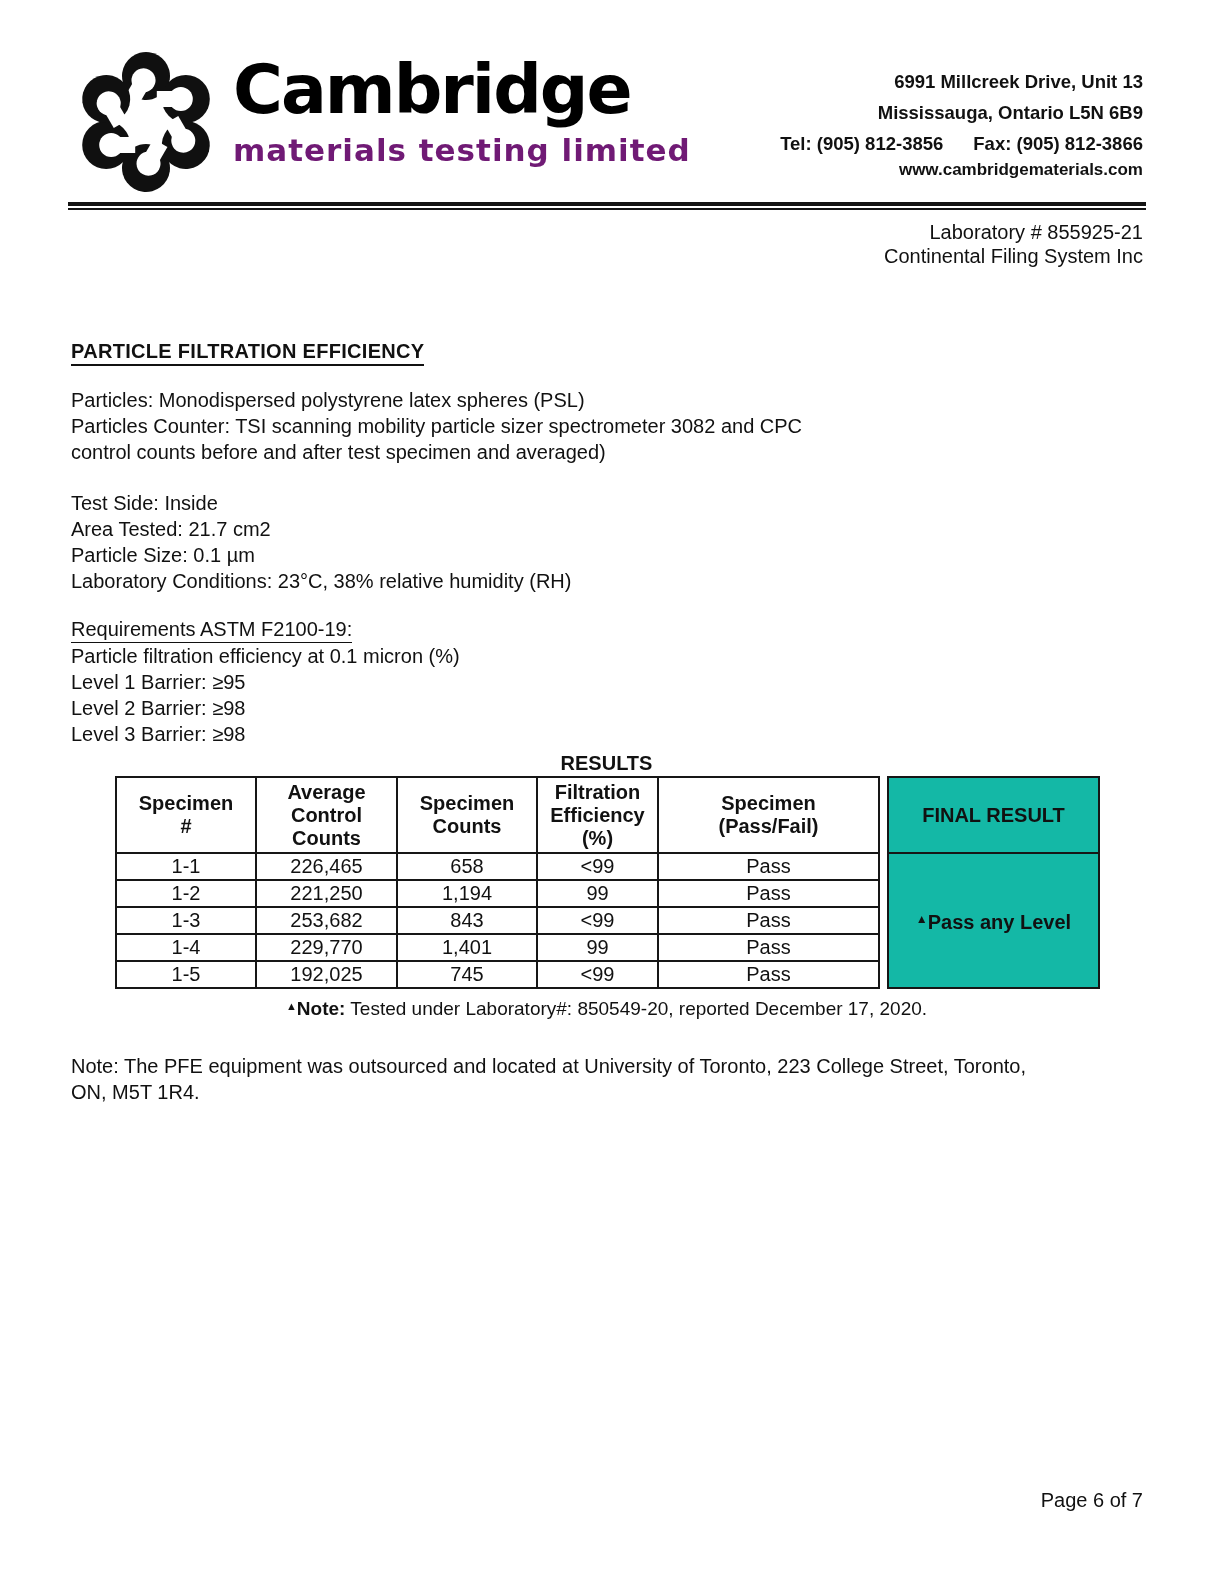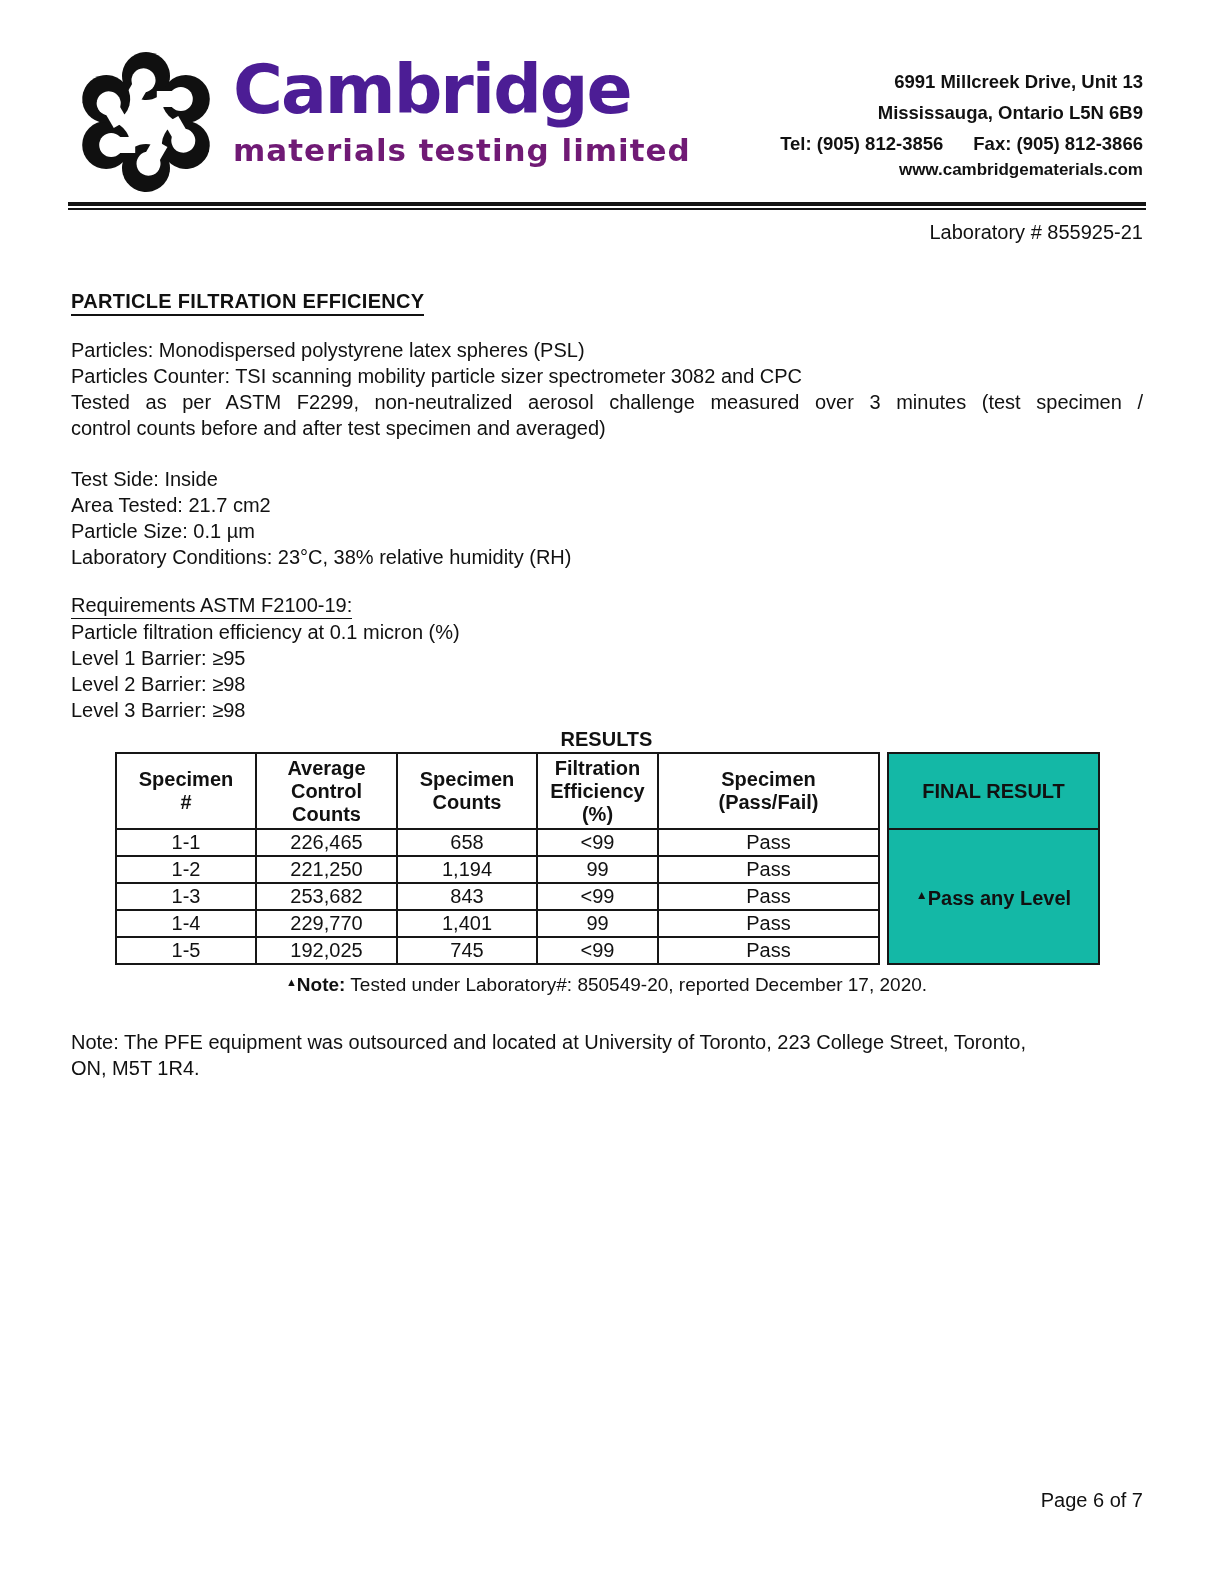--- a/index.html
+++ b/index.html
@@ -10,38 +10,38 @@
   }
   .page { padding:0 71px; position:relative; }
 
   
   .brand-row { display:flex; justify-content:space-between; align-items:flex-start; padding-top:50px; }
   .brand { display:flex; gap:10px; }
   .logo-mark { width:152px; height:148px; flex:0 0 auto; }
   .brand-text { margin-top:2px; }
   .brand-name {
     font-family:"DejaVu Sans", sans-serif; font-weight:bold;
-    font-size:68px; line-height:76px; letter-spacing:-2px; color:#4c1d95;
+    font-size:68px; line-height:76px; letter-spacing:-2px; color:#000000;
   }
   .brand-tagline {
     font-family:"DejaVu Sans", sans-serif; font-weight:bold;
     font-size:31px; line-height:40px; letter-spacing:1px; color:#701a75; margin-top:2px;
   }
   .addr { text-align:right; font-weight:bold; font-size:18.5px; line-height:31px; padding-top:16px; white-space:nowrap; }
   .addr .telfax span + span { margin-left:30px; }
   .addr .site { font-size:17px; line-height:22px; }
 
   .rule { margin-top:4px; margin-left:-3px; margin-right:-3px; }
   .rule .r1 { height:4px; background:#141414; }
   .rule .r2 { height:2px; background:#141414; margin-top:2px; }
 
   .lab-block { text-align:right; font-size:20px; line-height:24px; margin-top:10px; }
 
   
-  .doc-title { margin-top:46px; }
+  .doc-title { margin-top:72px; }
   .doc-title span {
     display:inline-block; font-size:20px; font-weight:bold; letter-spacing:0.3px;
     border-bottom:2.5px solid #111; padding-bottom:1px;
   }
   .para { font-size:20px; line-height:26px; }
   .mt-para { margin-top:21px; }
   .mt-gap  { margin-top:25px; }
   .mt-gap2 { margin-top:22px; }
   .jline { text-align:justify; text-align-last:justify; }
   .u-head span { display:inline-block; border-bottom:1.5px solid #111; padding-bottom:0; }
@@ -105,29 +105,29 @@
     </div>
   </div>
 
   <div class="rule">
     <div class="r1"></div>
     <div class="r2"></div>
   </div>
 
   <div class="lab-block">
     <div>Laboratory # 855925-21</div>
+    <div>Continental Filing System Inc</div>
   </div>
 
   <div class="doc-title">
     <span>PARTICLE FILTRATION EFFICIENCY</span>
   </div>
 
   <div class="para mt-para">Particles: Monodispersed polystyrene latex spheres (PSL)</div>
   <div class="para">Particles Counter: TSI scanning mobility particle sizer spectrometer 3082 and CPC</div>
-  <div class="para jline">Tested as per ASTM F2299, non-neutralized aerosol challenge measured over 3 minutes (test specimen /</div>
   <div class="para">control counts before and after test specimen and averaged)</div>
 
   <div class="para mt-gap">Test Side: Inside</div>
   <div class="para">Area Tested: 21.7 cm2</div>
   <div class="para">Particle Size: 0.1 µm</div>
   <div class="para">Laboratory Conditions: 23°C, 38% relative humidity (RH)</div>
 
   <div class="para mt-gap2 u-head">
     <span>Requirements ASTM F2100-19:</span>
   </div>

